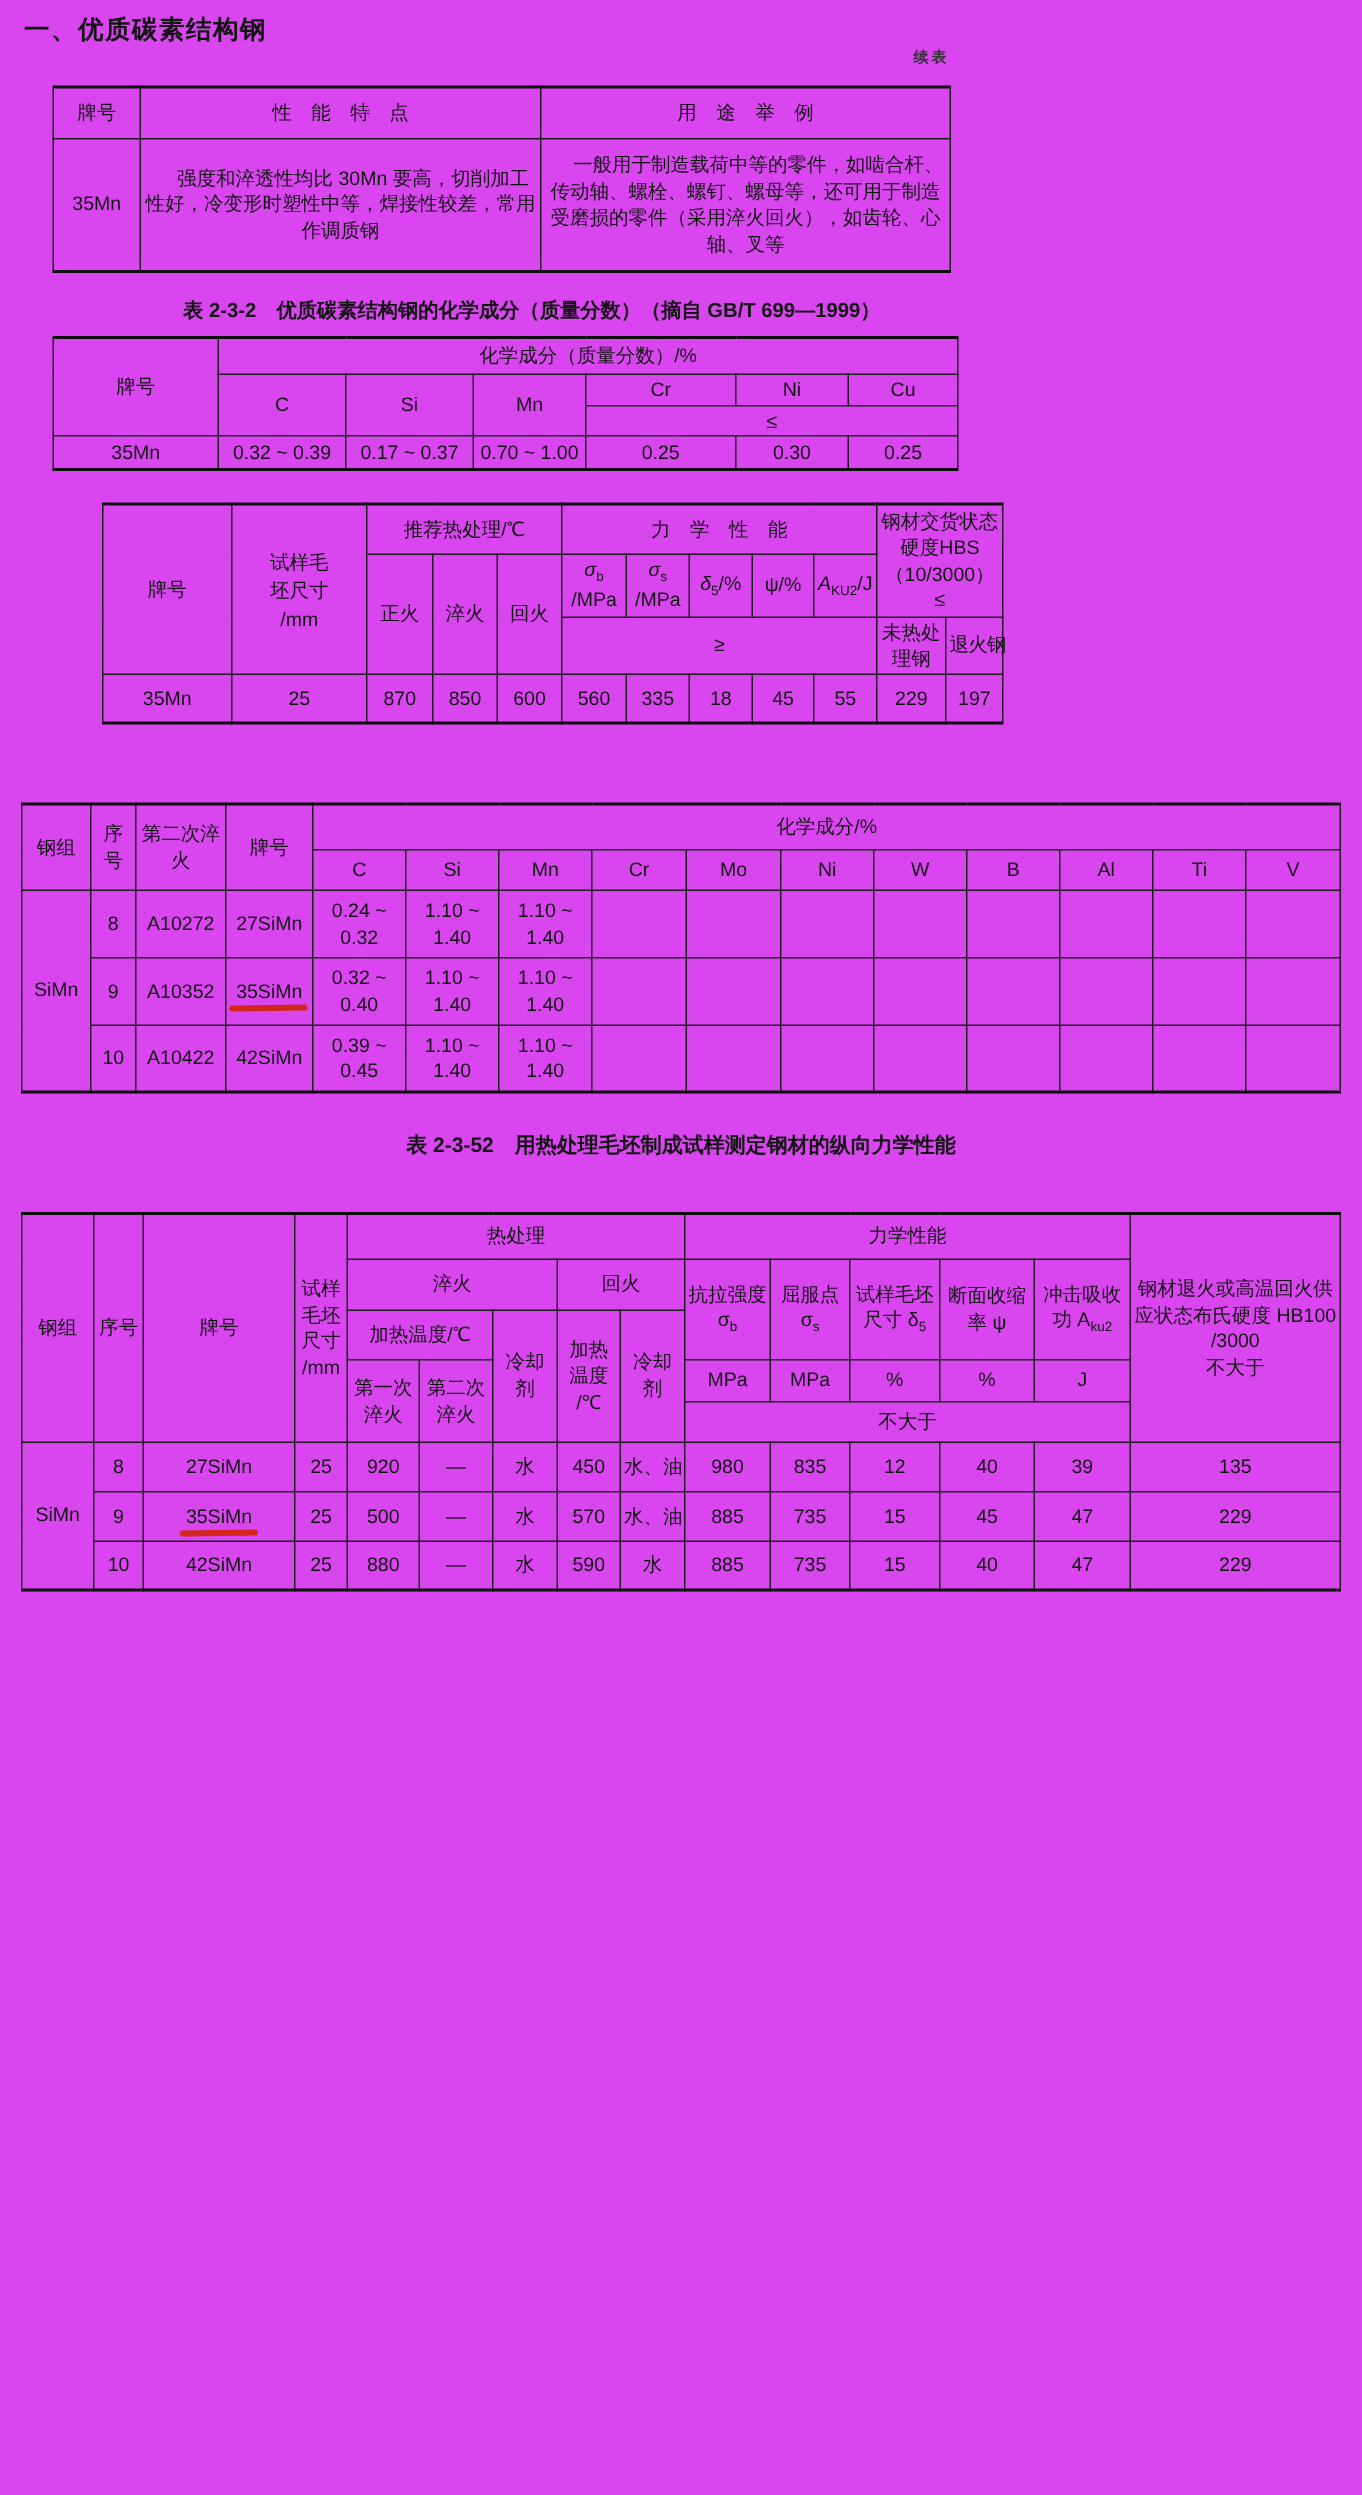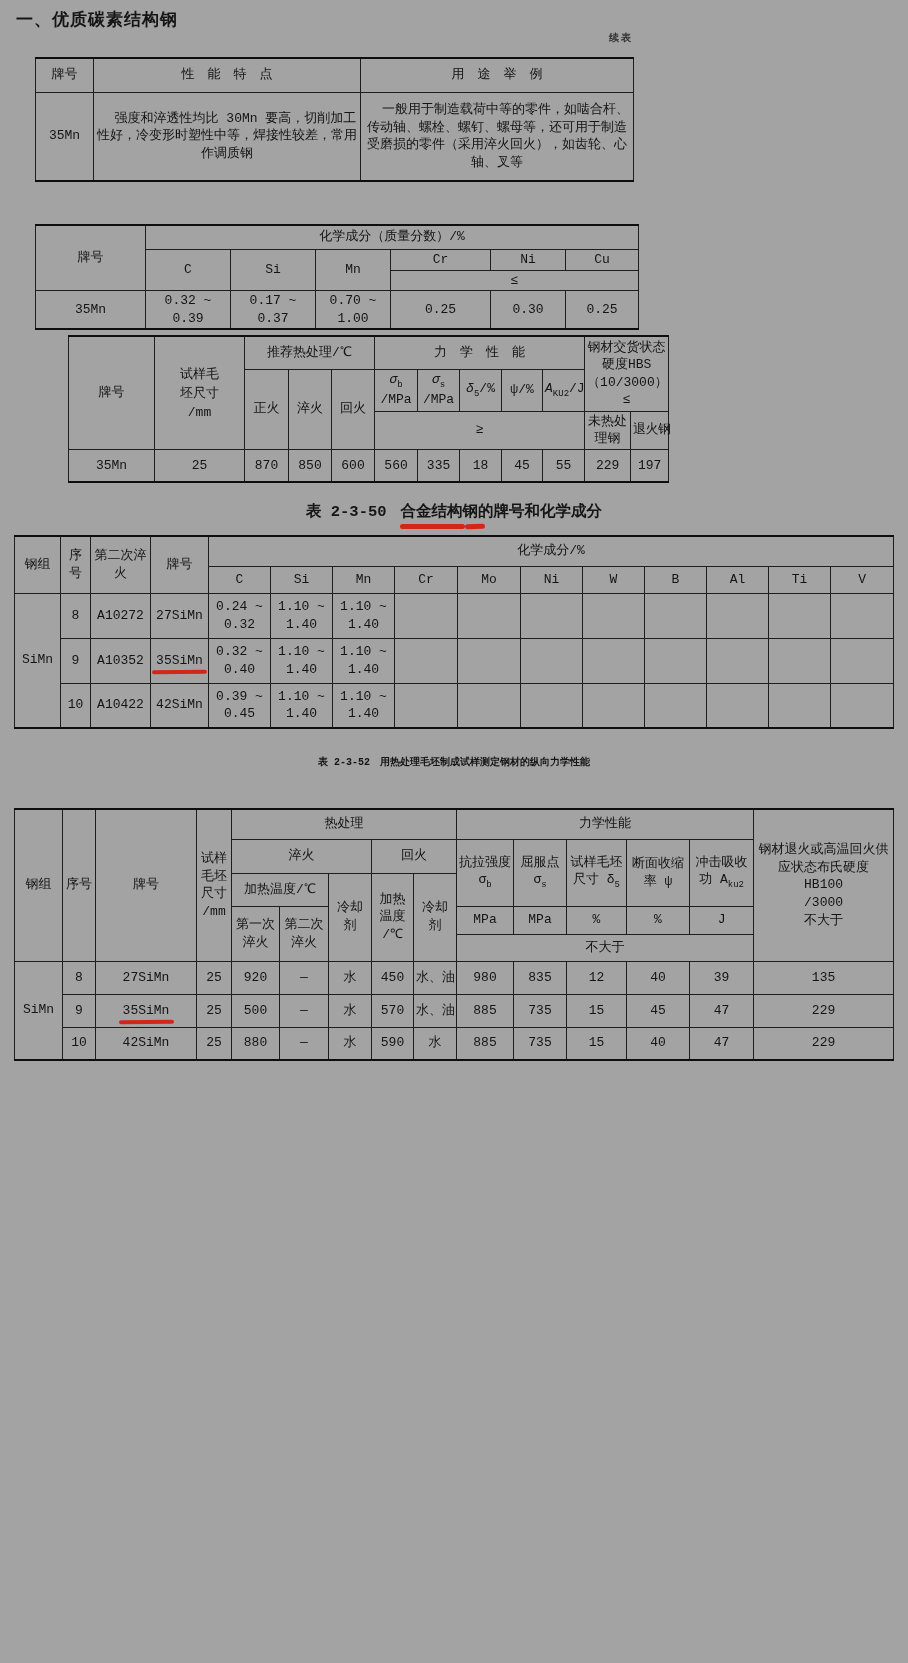--- a/index.html
+++ b/index.html
@@ -1,26 +1,26 @@
 <!DOCTYPE html>
 <html><head>
 <meta charset="utf-8">
 <style>
   html,body{margin:0;padding:0;background:#fff;}
-  .page{position:relative;width:908px;height:1663px;background:#a3a3a3;overflow:hidden;
-        font-family:Liberation Mono, monospace;color:#151515;}
+  .page{position:relative;width:908px;height:1663px;background:#d946ef;overflow:hidden;
+        font-family:Liberation Sans, sans-serif;color:#151515;}
   .abs{position:absolute;}
   .sec-title{left:16px;top:8px;font-size:17px;font-weight:700;letter-spacing:1px;}
   .cont-label{left:35px;top:31px;width:598px;text-align:right;font-size:10px;font-weight:700;letter-spacing:2px;color:#333;}
   .caption{font-weight:700;font-size:13.5px;white-space:nowrap;}
   .cap2{left:122px;top:198px;}
   .cap3{left:185px;top:310px;}
   .cap50{left:0;top:501px;width:908px;text-align:center;font-size:15.5px;}
   .cap50 .pref{margin-right:14px;}
-  .cap52{left:0;width:908px;text-align:center;font-size:10px;}
+  .cap52{left:0;width:908px;text-align:center;font-size:14px;}
   .cap52a{top:755px;}
   .cap52b{top:782px;}
   table.tbl{position:absolute;border-collapse:collapse;table-layout:fixed;
             border-top:2px solid #0e0e0e;border-bottom:2px solid #0e0e0e;}
   .tbl th,.tbl td{border:1px solid #1d1d1d;font-weight:normal;text-align:center;
                   vertical-align:middle;padding:1px 2px;font-size:13px;color:#141414;line-height:1.35;}
   .pre{white-space:pre-line;line-height:1.55;}
   .para{text-align:justify;text-indent:1.3em;padding:4px 10px 4px 12px;line-height:1.62;}
   .it{font-style:italic;}
   sub{font-size:9px;}
@@ -75,20 +75,21 @@
       <th>用　途　举　例</th>
     </tr>
     <tr>
       <td>35Mn</td>
       <td class="para">强度和淬透性均比 30Mn 要高，切削加工性好，冷变形时塑性中等，焊接性较差，常用作调质钢</td>
       <td class="para">一般用于制造载荷中等的零件，如啮合杆、传动轴、螺栓、螺钉、螺母等，还可用于制造受磨损的零件（采用淬火回火），如齿轮、心轴、叉等</td>
     </tr>
   </tbody>
     </table>
 
+  <div class="abs caption cap2">表 2-3-2　优质碳素结构钢的化学成分（质量分数）（摘自 GB/T 699—1999）</div>
 
   <table class="tbl t2">
     <colgroup>
         <col style="width:110px">
         <col style="width:85px">
         <col style="width:85px">
         <col style="width:75px">
         <col style="width:100px">
         <col style="width:75px">
         <col style="width:73px">
@@ -187,23 +188,20 @@
       <td>335</td>
       <td>18</td>
       <td>45</td>
       <td>55</td>
       <td>229</td>
       <td>197</td>
     </tr>
   </tbody>
     </table>
 
-  <div class="abs caption cap50">
-    <span class="pref">表 2-3-50</span><span class="rline">合金结构</span><span class="rline rline2">钢</span><span>的牌号和化学成分</span>
-  </div>
 
   <table class="tbl t4">
     <colgroup>
         <col style="width:46px">
         <col style="width:30px">
         <col style="width:60px">
         <col style="width:58px">
         <col style="width:62px">
         <col style="width:62px">
         <col style="width:62px">

